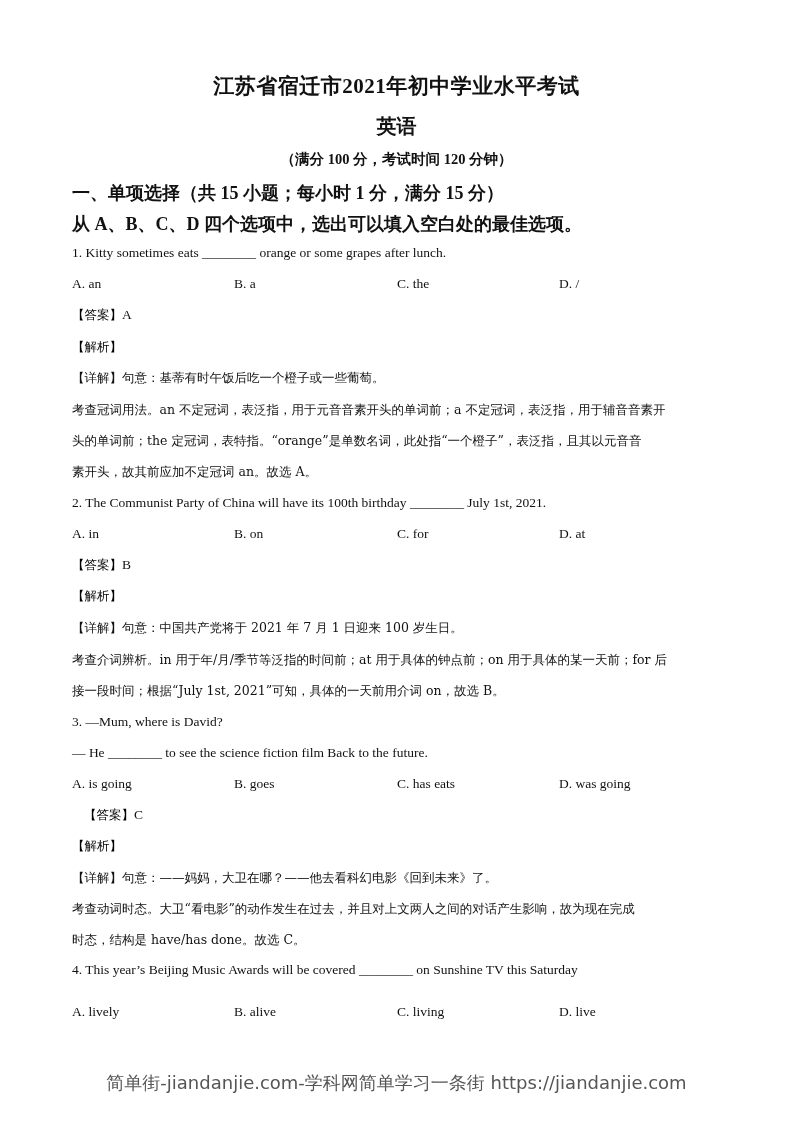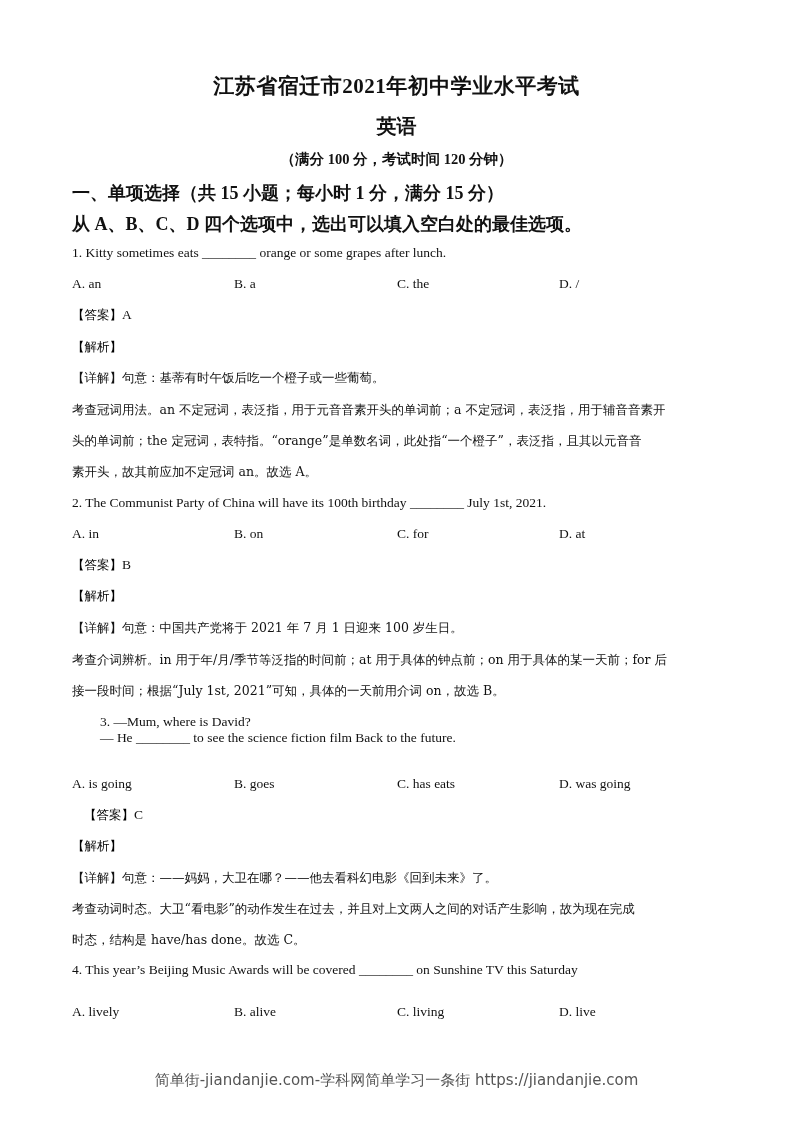--- a/index.html
+++ b/index.html
@@ -9,21 +9,21 @@
   .title { left:0; width:793px; text-align:center; font-weight:bold; }
   .t1 { top:72px; font-size:21px; letter-spacing:0.5px; }
   .t2 { top:113px; font-size:20px; }
   .t3 { top:150px; font-size:14.5px; }
   .sec { left:72px; font-weight:bold; font-size:18px; }
   .line { left:72px; font-size:13.5px; }
   .cn { font-family:"DejaVu Serif","Liberation Serif",serif; font-size:12.5px; }
   .opt { font-size:13.5px; }
   .lbl { color:#000000; font-family:"DejaVu Sans","Liberation Sans",sans-serif; font-size:12.5px; }
   .ans { font-size:13.5px; }
-  .footer { left:0; width:793px; text-align:center; top:1071px; font-size:15px;
+  .footer { left:0; width:793px; text-align:center; top:1071px; font-size:18px;
             color:#555; font-family:"DejaVu Sans","Liberation Sans",sans-serif; }
   .colA{left:72px;} .colB{left:234px;} .colC{left:397px;} .colD{left:559px;}
 </style>
 </head>
 <body>
 
 <div>
   <div class="abs title t1">江苏省宿迁市2021年初中学业水平考试</div>
   <div class="abs title t2">英语</div>
   <div class="abs title t3">（满分 100 分，考试时间 120 分钟）</div>
@@ -59,22 +59,22 @@
   </div>
   <div class="abs line" style="top:588px;">
     <span class="lbl">【解析】</span>
   </div>
   <div class="abs line cn" style="top:620px;">
     <span>【详解】</span><span>句意：中国共产党将于 2021 年 7 月 1 日迎来 100 岁生日。</span>
   </div>
   <div class="abs line cn" style="top:652px;">考查介词辨析。in 用于年/月/季节等泛指的时间前；at 用于具体的钟点前；on 用于具体的某一天前；for 后</div>
   <div class="abs line cn" style="top:683px;">接一段时间；根据“July 1st, 2021”可知，具体的一天前用介词 on，故选 B。</div>
 
-  <div class="abs line" style="top:714px;margin-left:28px;">3. —Mum, where is David?</div>
-  <div class="abs line" style="top:730px;margin-left:28px;">— He ________ to see the science fiction film Back to the future.</div>
+  <div class="abs line" style="top:714px;">3. —Mum, where is David?</div>
+  <div class="abs line" style="top:745px;">— He ________ to see the science fiction film Back to the future.</div>
   <div class="abs opt colA" style="top:776px;">A. is going</div>
   <div class="abs opt colB" style="top:776px;">B. goes</div>
   <div class="abs opt colC" style="top:776px;">C. has eats</div>
   <div class="abs opt colD" style="top:776px;">D. was going</div>
   <div class="abs line" style="top:807px;margin-left:12px;">
     <span class="lbl">【答案】</span><span class="ans">C</span>
   </div>
   <div class="abs line" style="top:838px;">
     <span class="lbl">【解析】</span>
   </div>

